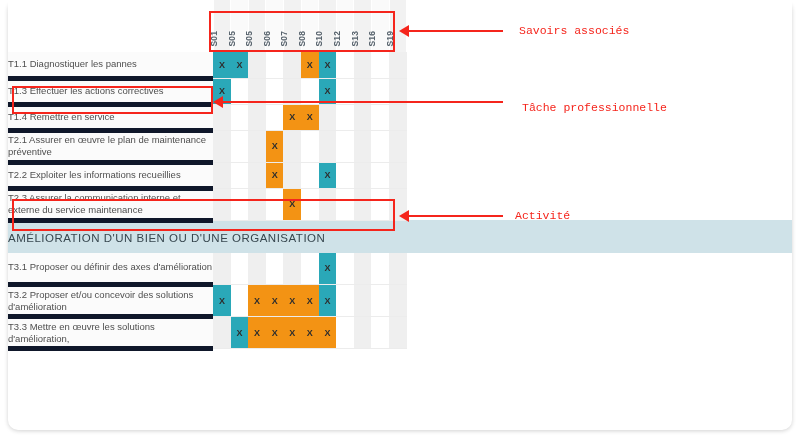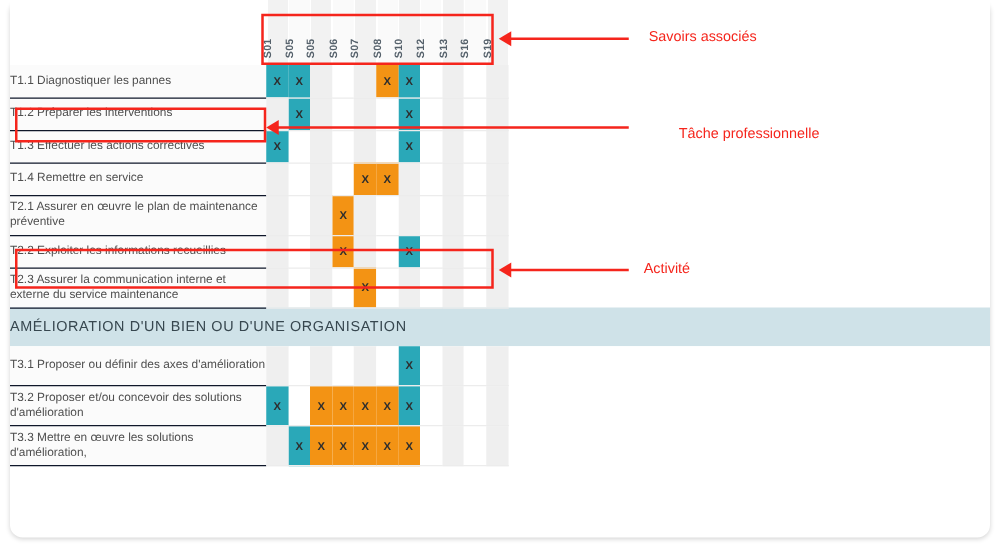--- a/index.html
+++ b/index.html
@@ -96,21 +96,21 @@
     color: #37474f;
     font-weight: 400;
     white-space: nowrap;
   }
 
   
   tr.taskrow { height: 26px; }
   tr.taskrow.tall { height: 32px; }
   td.tasklabel {
     background: #fbfbfb;
-    border-bottom: 1px solid #0f172a;
+    border-bottom: 5px solid #0f172a;
     padding: 2px 6px 2px 8px;
     font-size: 9.5px;
     line-height: 1.25;
     color: #4f4f4f;
   }
   td.cell {
     border-bottom: 1px solid #ececec;
     background: #efefef;
     text-align: center;
     font-size: 9px;
@@ -131,20 +131,21 @@
     background: #ffffff;
     border: none;
   }
 
   
   #annotations {
     position: absolute;
     left: 0; top: 0;
     width: 800px; height: 445px;
     pointer-events: none;
+    font-family: Liberation Mono, monospace;
   }
   .anno-label {
     position: absolute;
     color: #f5251c;
     font-size: 11.5px;
     white-space: nowrap;
   }
   .anno-box {
     position: absolute;
     border: 2px solid #f5251c;
@@ -237,35 +238,20 @@
           <td class="cell"></td>
           <td class="cell alt mark-orange">X</td>
           <td class="cell mark-teal">X</td>
           <td class="cell alt"></td>
           <td class="cell"></td>
           <td class="cell alt"></td>
           <td class="cell"></td>
           <td class="tail"></td>
         </tr>
         <tr class="taskrow">
-          <td class="tasklabel">T1.2 Préparer les interventions</td>
-          <td class="cell"></td>
-          <td class="cell alt mark-teal">X</td>
-          <td class="cell"></td>
-          <td class="cell alt"></td>
-          <td class="cell"></td>
-          <td class="cell alt"></td>
-          <td class="cell mark-teal">X</td>
-          <td class="cell alt"></td>
-          <td class="cell"></td>
-          <td class="cell alt"></td>
-          <td class="cell"></td>
-          <td class="tail"></td>
-        </tr>
-        <tr class="taskrow">
           <td class="tasklabel">T1.3 Effectuer les actions correctives</td>
           <td class="cell mark-teal">X</td>
           <td class="cell alt"></td>
           <td class="cell"></td>
           <td class="cell alt"></td>
           <td class="cell"></td>
           <td class="cell alt"></td>
           <td class="cell mark-teal">X</td>
           <td class="cell alt"></td>
           <td class="cell"></td>
@@ -386,18 +372,18 @@
 </div>
 
 <div id="annotations">
 
   <div class="anno-box" style="left:209px; top:11px; width:186px; height:41px;"></div>
   <div class="anno-arrow" style="left:408px; top:30px; width:95px;"></div>
   <div class="anno-label" style="left:519px; top:24px;">Savoirs associés</div>
 
   <div class="anno-box" style="left:12px; top:86px; width:201px; height:28px;"></div>
   <div class="anno-arrow" style="left:222px; top:101px; width:281px;"></div>
-  <div class="anno-label" style="left:543px; top:101px;">Tâche professionnelle</div>
+  <div class="anno-label" style="left:522px; top:101px;">Tâche professionnelle</div>
 
   <div class="anno-box" style="left:12px; top:199px; width:383px; height:32px;"></div>
   <div class="anno-arrow" style="left:408px; top:215px; width:95px;"></div>
   <div class="anno-label" style="left:515px; top:209px;">Activité</div>
 </div>
 
 </body></html>

